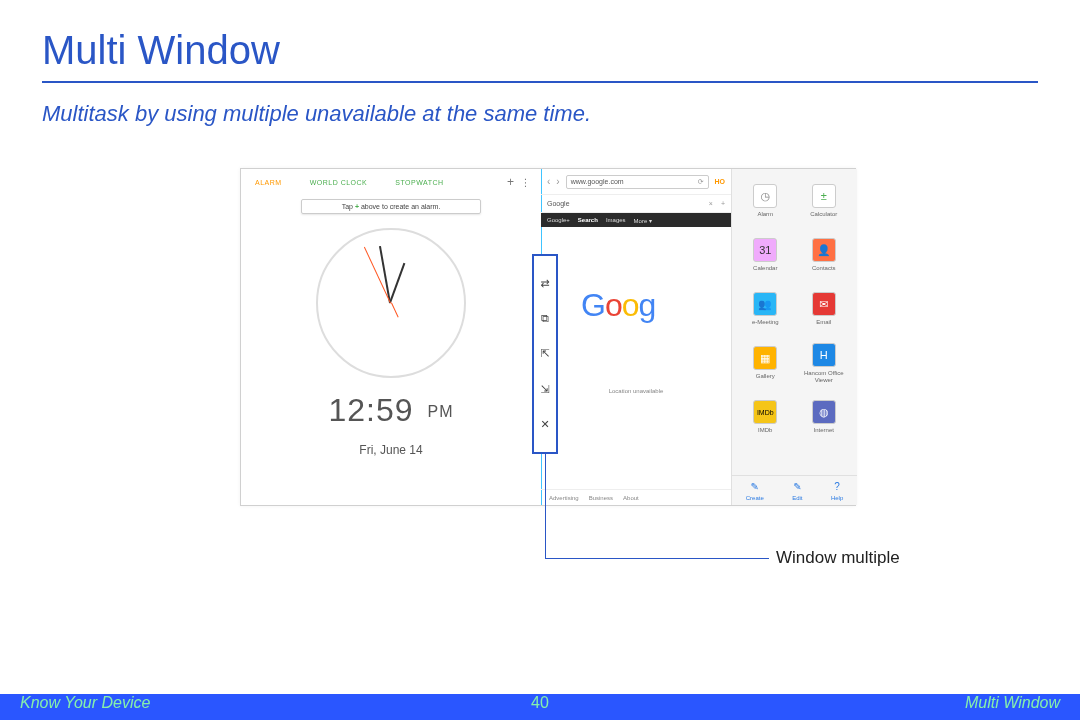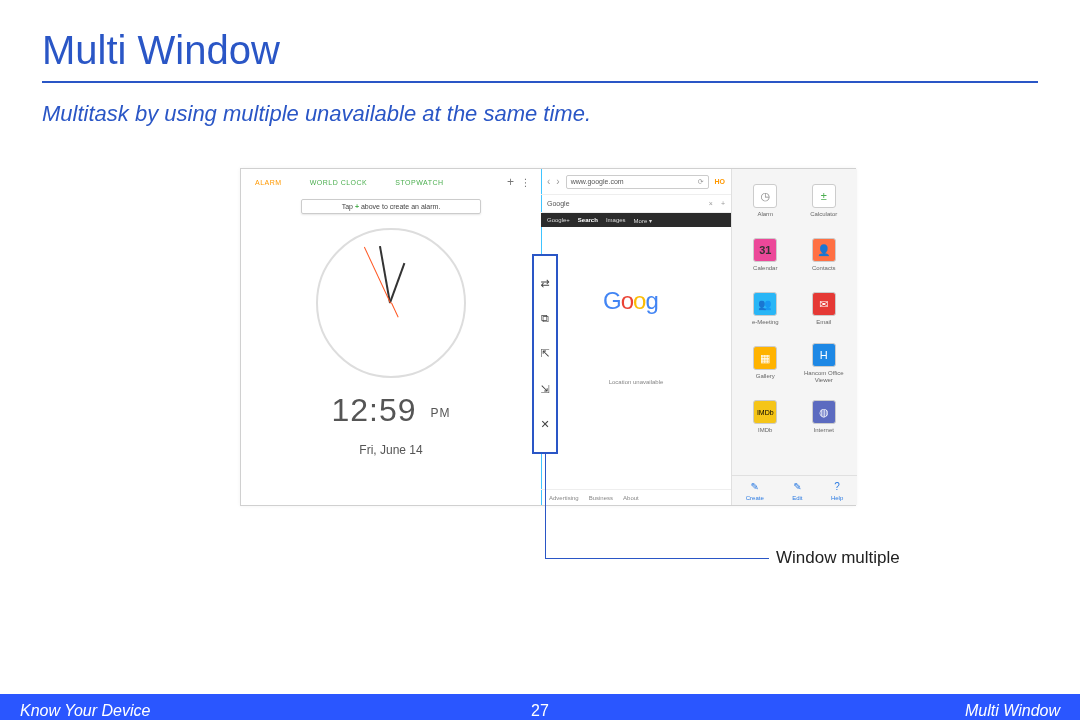--- a/index.html
+++ b/index.html
@@ -18,51 +18,51 @@
   .tooltip { font-size: 7px; text-align: center; margin: 4px auto 0; width: 180px; border: 1px solid #ccc; border-radius: 2px; padding: 3px 0; color: #444; box-shadow: 0 1px 2px rgba(0,0,0,.1); }
   .tooltip .pl { color: #4caf50; font-weight: bold; }
   .clockface-wrap { width: 150px; height: 150px; margin: 14px auto 0; position: relative; }
   .clockface { width: 150px; height: 150px; border: 2px solid #ddd; border-radius: 50%; position: relative; }
   .hand { position: absolute; left: 50%; top: 50%; transform-origin: 0 0; }
   .hh { width: 2px; height: 42px; background: #333; transform: rotate(200deg); }
   .mh { width: 2px; height: 58px; background: #333; transform: rotate(170deg); }
   .sh { width: 1px; height: 62px; background: #ff5722; transform: rotate(155deg); }
   .stub { width: 1px; height: 16px; background: #ff5722; transform: rotate(-25deg); }
   .ctime { text-align: center; font-size: 32px; font-weight: 300; color: #555; margin-top: 14px; letter-spacing: 1px; }
-  .ctime .ampm { font-size: 12px; vertical-align: 4px; margin-left: 14px; }
+  .ctime .ampm { font-size: 16px; vertical-align: 4px; margin-left: 14px; }
   .cdate { text-align: center; font-size: 12px; color: #555; margin-top: 14px; }
   .divider-line { position: absolute; left: 300px; top: 0; width: 1px; height: 100%; background: #40c4ff; }
   .browser-pane { flex: 0 0 190px; height: 100%; font-size: 7px; color: #555; position: relative; }
   .bbar { height: 26px; display: flex; align-items: center; gap: 6px; padding: 0 6px; border-bottom: 1px solid #eee; }
   .bbar .nav { color: #999; font-size: 10px; }
   .urlbox { flex: 1; border: 1px solid #ccc; border-radius: 2px; padding: 2px 4px; font-size: 7px; display: flex; justify-content: space-between; align-items: center; }
   .urlbox .reload { color: #999; }
   .bbar .ho { color: #ff9800; font-weight: 600; }
   .btab { display: flex; align-items: center; height: 18px; border-bottom: 1px solid #eee; padding: 0 6px; font-size: 7px; gap: 8px; }
   .btab .x { margin-left: auto; color: #999; }
   .btab .pl { color: #999; }
   .bnav { background: #2b2b2b; color: #ddd; height: 14px; display: flex; align-items: center; gap: 8px; padding: 0 6px; font-size: 6px; }
-  .glogo { font-size: 24px; font-weight: 500; letter-spacing: -1px; margin: 60px 0 0 62px; white-space: nowrap; overflow: hidden; }
+  .glogo { font-size: 32px; font-weight: 500; letter-spacing: -1px; margin: 60px 0 0 40px; white-space: nowrap; overflow: hidden; }
   .g1{color:#4285F4}.g2{color:#EA4335}.g3{color:#FBBC05}.g4{color:#4285F4}
   .bloc { text-align: center; font-size: 6px; color: #888; margin-top: 64px; }
   .bfoot { position: absolute; bottom: 0; left: 0; right: 0; height: 16px; border-top: 1px solid #eee; display: flex; align-items: center; gap: 10px; padding: 0 8px; font-size: 6px; color: #888; }
   .tray { flex: 0 0 126px; height: 100%; background: #f5f5f5; border-left: 1px solid #e0e0e0; display: flex; flex-direction: column; }
   .tray-grid { flex: 1; display: grid; grid-template-columns: 1fr 1fr; grid-auto-rows: 52px; padding: 6px 4px 0; gap: 2px 0; }
   .tray-item { display: flex; flex-direction: column; align-items: center; justify-content: center; }
   .tray-item .ic { width: 24px; height: 24px; border: 1px solid #ccc; border-radius: 3px; background: #fff; display: flex; align-items: center; justify-content: center; font-size: 11px; }
   .tray-item .lbl { font-size: 6px; color: #666; margin-top: 3px; text-align: center; line-height: 1.1; }
   .tray-foot { height: 30px; border-top: 1px solid #e0e0e0; display: flex; justify-content: space-around; align-items: center; }
   .tray-foot .fi { display: flex; flex-direction: column; align-items: center; font-size: 6px; color: #2a7ae2; }
   .tray-foot .fi .fic { width: 12px; height: 12px; margin-bottom: 2px; display:flex; align-items:center; justify-content:center; font-size:10px; }
   .ctl-box { position: absolute; left: 532px; top: 254px; width: 26px; height: 200px; border: 2px solid #2a56c6; background: #fff; z-index: 5; display: flex; flex-direction: column; justify-content: space-around; align-items: center; padding: 10px 0; }
   .ctl-box .ci { width: 14px; height: 14px; display: flex; align-items: center; justify-content: center; font-size: 11px; color: #444; }
   .lead-h { position: absolute; left: 545px; top: 454px; width: 1px; height: 104px; background: #2a56c6; }
   .lead-v { position: absolute; left: 545px; top: 558px; width: 224px; height: 1px; background: #2a56c6; }
   .callout { position: absolute; left: 776px; top: 548px; font-size: 17px; color: #222; }
-  .foot { position: absolute; left: 0; bottom: 0; width: 100%; height: 26px; background: #2a56ff; color: #ffffff; display: flex; align-items: flex-end; font-style: italic; font-size: 16px; }
+  .foot { position: absolute; left: 0; bottom: 0; width: 100%; height: 26px; background: #2a56ff; color: #86efac; display: flex; align-items: flex-start; font-style: italic; font-size: 16px; }
   .foot .l { padding-left: 20px; }
   .foot .c { position: absolute; left: 50%; transform: translateX(-50%); font-style: normal; }
   .foot .r { margin-left: auto; padding-right: 20px; }
 </style>
 </head>
 <body>
 
 <div class="page">
   <div class="title">Multi Window</div>
   <div class="title-rule"></div>
@@ -133,21 +133,21 @@
       <div class="tray-grid" id="tray-grid">
           <div class="tray-item">
             <div class="ic" style="background: rgb(255, 255, 255); color: rgb(136, 136, 136);">◷</div>
             <div class="lbl">Alarm</div>
           </div>
           <div class="tray-item">
             <div class="ic" style="background: rgb(255, 255, 255); color: rgb(76, 175, 80);">±</div>
             <div class="lbl">Calculator</div>
           </div>
           <div class="tray-item">
-            <div class="ic" style="background: #ec4899; color: rgb(51, 51, 51); font-weight: bold;">31</div>
+            <div class="ic" style="background: #f0abfc; color: rgb(51, 51, 51);">31</div>
             <div class="lbl">Calendar</div>
           </div>
           <div class="tray-item">
             <div class="ic" style="background: rgb(255, 112, 67); color: rgb(255, 255, 255);">👤</div>
             <div class="lbl">Contacts</div>
           </div>
           <div class="tray-item">
             <div class="ic" style="background: rgb(41, 182, 246); color: rgb(255, 255, 255);">👥</div>
             <div class="lbl">e-Meeting</div>
           </div>
@@ -195,16 +195,16 @@
     <div class="ci">⇱</div>
     <div class="ci">⇲</div>
     <div class="ci">✕</div>
   </div>
   <div class="lead-h"></div>
   <div class="lead-v"></div>
   <div class="callout">Window multiple</div>
 
   <div class="foot">
     <span class="l">Know Your Device</span>
-    <span class="c">27</span>
+    <span class="c">40</span>
     <span class="r">Multi Window</span>
   </div>
 </div>
 
 </body></html>

